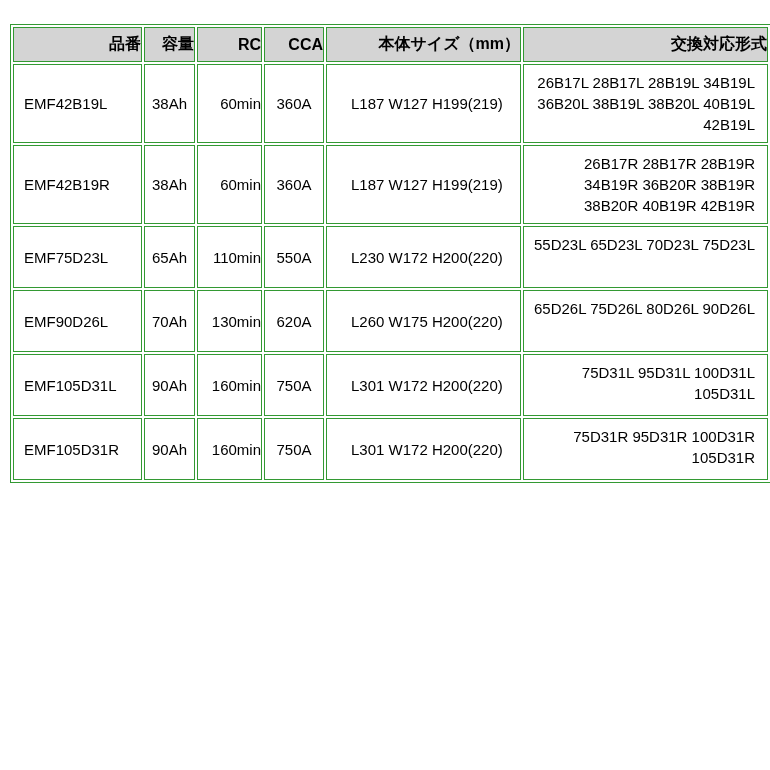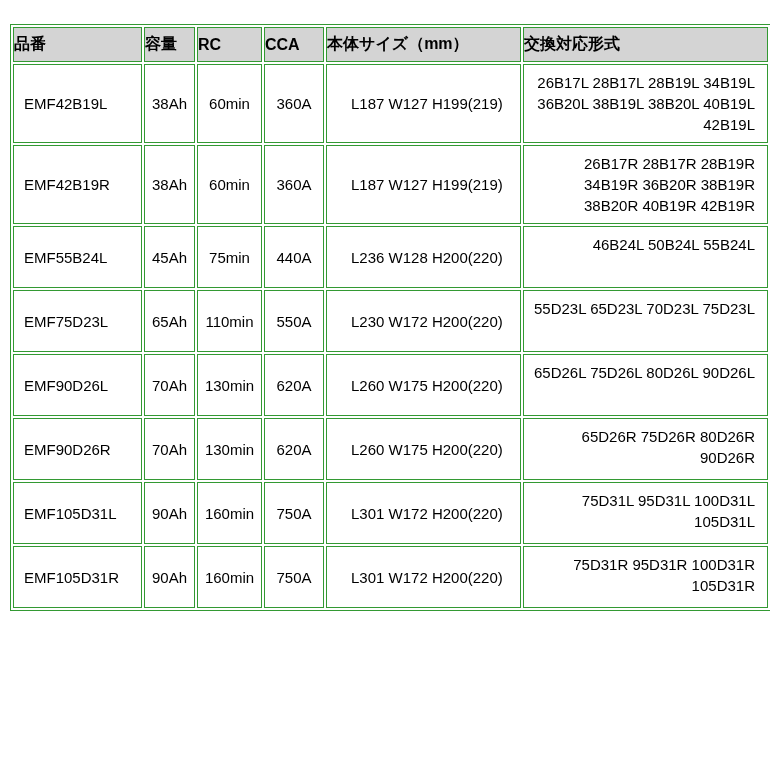--- a/index.html
+++ b/index.html
@@ -29,38 +29,38 @@
     border:1px solid var(--border);
     width:745px;
     table-layout:fixed;
   }
   th{
     background:var(--header-bg);
     border:1px solid var(--border);
     font-size:16px;
     font-weight:bold;
     height:33px;
-    text-align:left;
+    text-align:right;
     color:var(--text);
     padding:0;
   }
   td{
     border:1px solid var(--border);
     background:#ffffff;
     font-size:15px;
     line-height:21px;
     height:46px;
     vertical-align:middle;
     color:var(--text);
     padding:0;
     overflow:hidden;
   }
   td.c0{ text-align:left;  padding-left:10px; }
   td.c1{ text-align:center; }
-  td.c2{ text-align:center; }
+  td.c2{ text-align:right; }
   td.c3{ text-align:center; }
   td.c4{ text-align:left;  padding-left:24px;  padding-right:4px; }
   td.c5{ text-align:right;  vertical-align:top; padding:7px 12px 7px 8px; }
 </style>
 </head>
 <body>
 
 <div class="wrap">
   <table class="spec">
     <colgroup>
@@ -92,50 +92,34 @@
         </tr>
         <tr>
           <td class="c0">EMF42B19R</td>
           <td class="c1">38Ah</td>
           <td class="c2">60min</td>
           <td class="c3">360A</td>
           <td class="c4">L187 W127 H199(219)</td>
           <td class="c5">26B17R 28B17R 28B19R 34B19R 36B20R 38B19R 38B20R 40B19R 42B19R</td>
         </tr>
         <tr>
-          <td class="c0">EMF55B24L</td>
-          <td class="c1">45Ah</td>
-          <td class="c2">75min</td>
-          <td class="c3">440A</td>
-          <td class="c4">L236 W128 H200(220)</td>
-          <td class="c5">46B24L 50B24L 55B24L</td>
-        </tr>
-        <tr>
           <td class="c0">EMF75D23L</td>
           <td class="c1">65Ah</td>
           <td class="c2">110min</td>
           <td class="c3">550A</td>
           <td class="c4">L230 W172 H200(220)</td>
           <td class="c5">55D23L 65D23L 70D23L 75D23L</td>
         </tr>
         <tr>
           <td class="c0">EMF90D26L</td>
           <td class="c1">70Ah</td>
           <td class="c2">130min</td>
           <td class="c3">620A</td>
           <td class="c4">L260 W175 H200(220)</td>
           <td class="c5">65D26L 75D26L 80D26L 90D26L</td>
-        </tr>
-        <tr>
-          <td class="c0">EMF90D26R</td>
-          <td class="c1">70Ah</td>
-          <td class="c2">130min</td>
-          <td class="c3">620A</td>
-          <td class="c4">L260 W175 H200(220)</td>
-          <td class="c5">65D26R 75D26R 80D26R 90D26R</td>
         </tr>
         <tr>
           <td class="c0">EMF105D31L</td>
           <td class="c1">90Ah</td>
           <td class="c2">160min</td>
           <td class="c3">750A</td>
           <td class="c4">L301 W172 H200(220)</td>
           <td class="c5">75D31L 95D31L 100D31L 105D31L</td>
         </tr>
         <tr>

